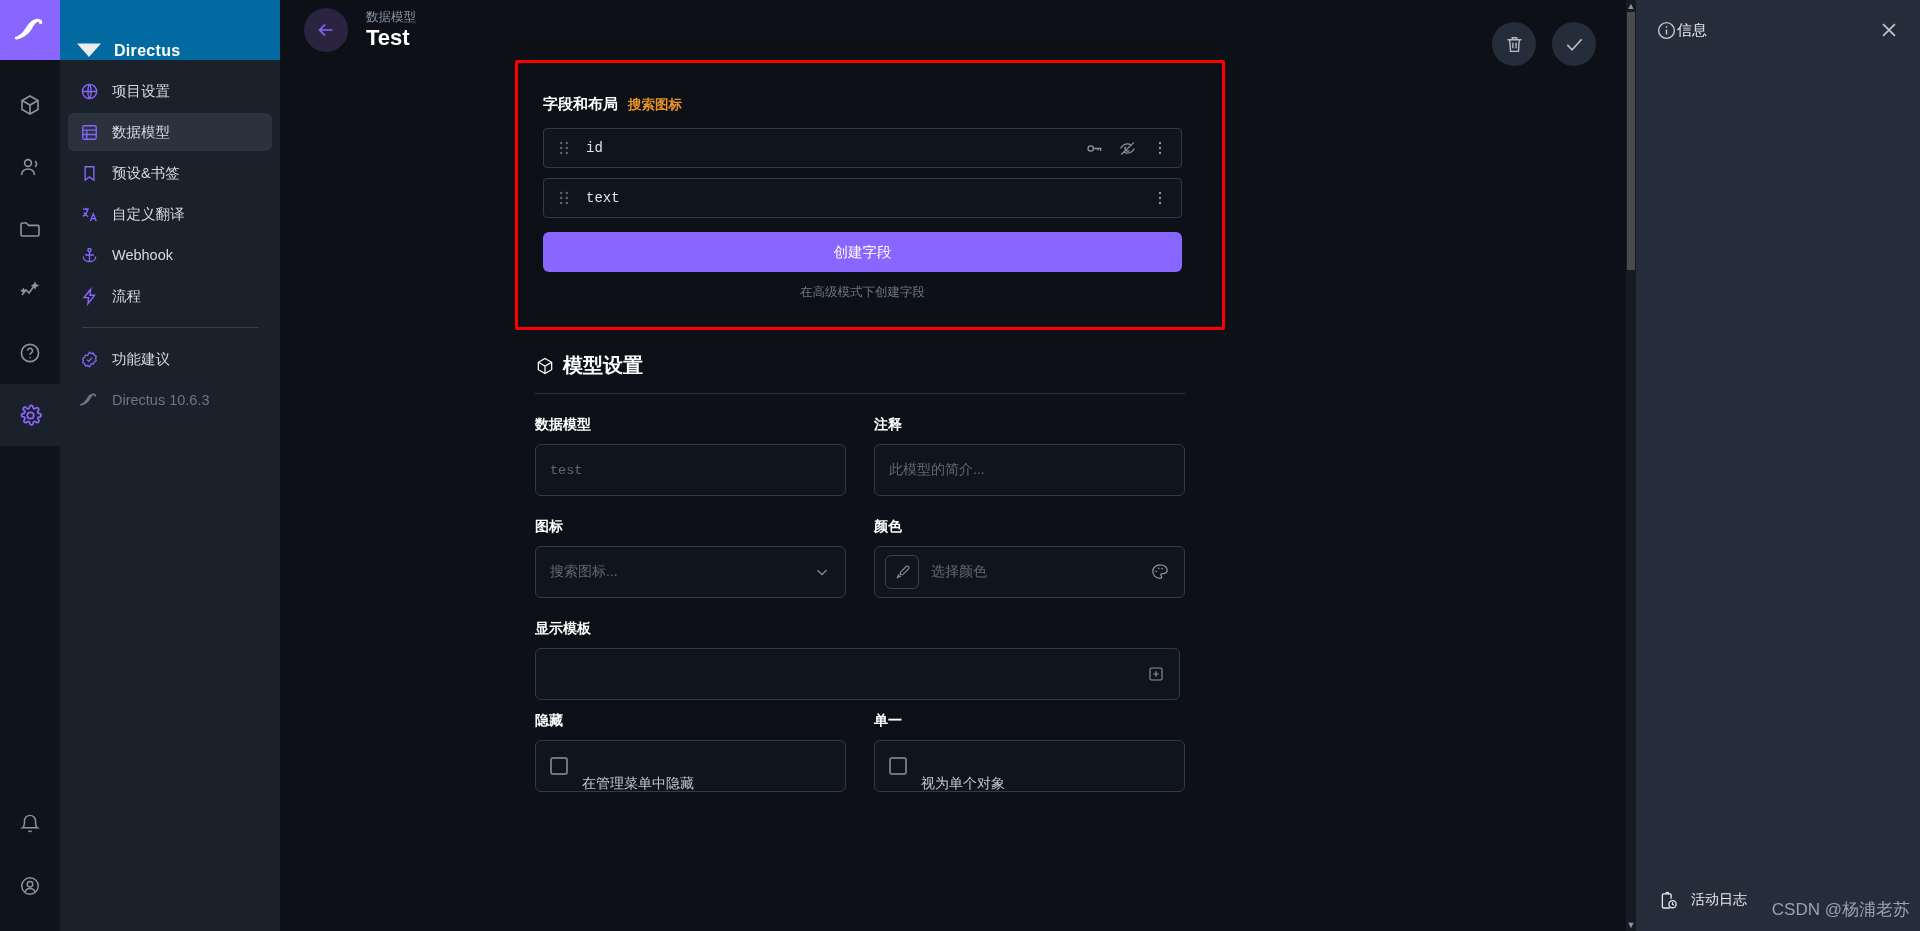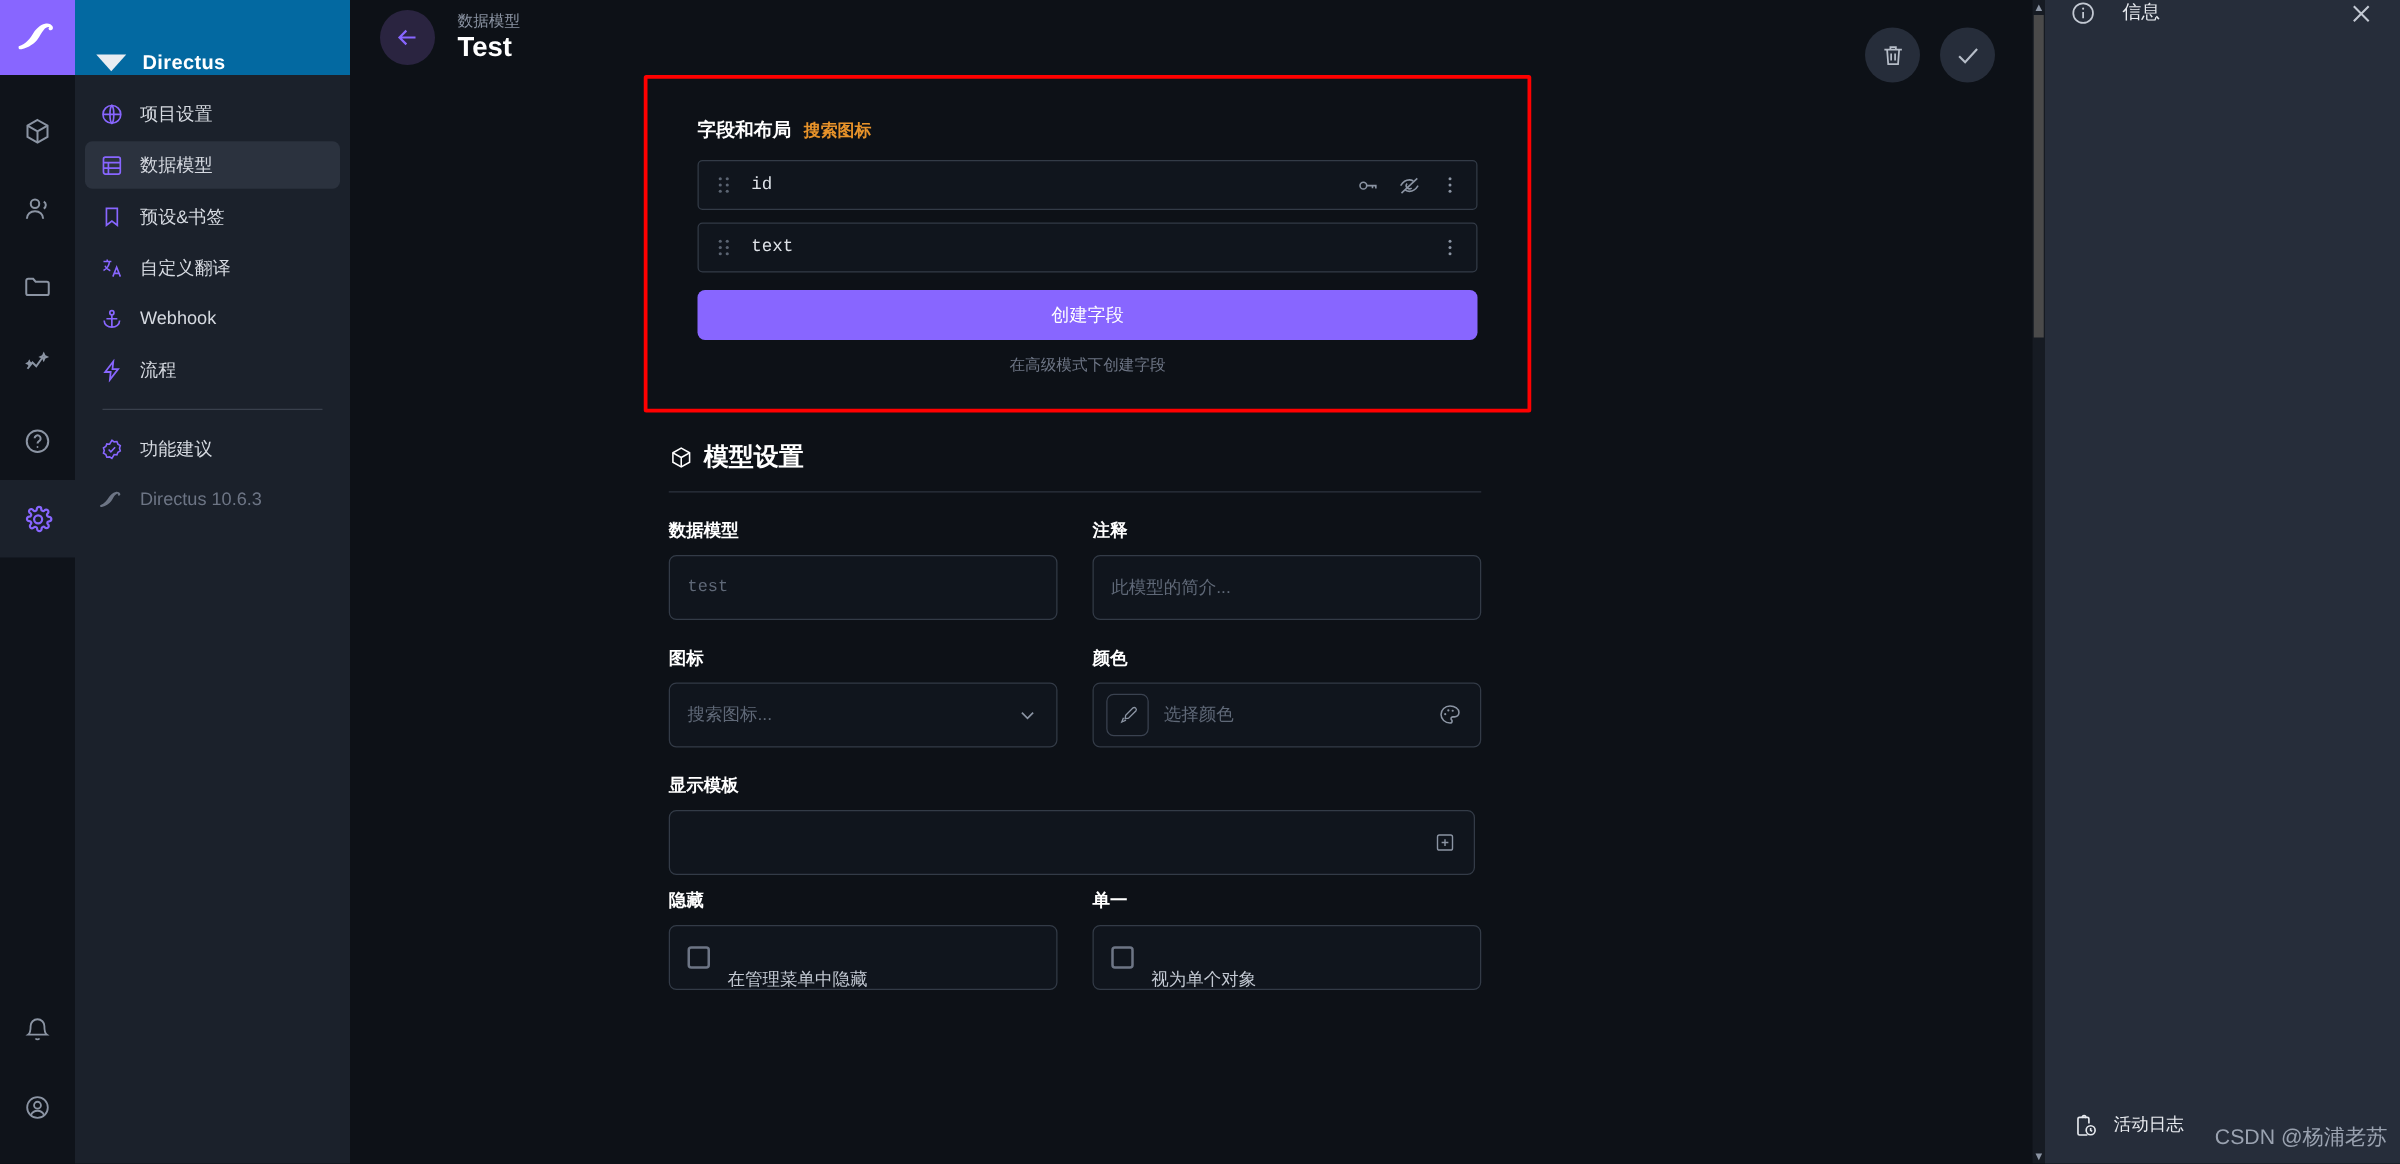--- a/index.html
+++ b/index.html
@@ -83,21 +83,21 @@
     cursor: pointer; color: #b6bdc8;
   }
 
   .content { padding: 0 0 0 0; }
 
   
   .fields-block {
     margin: 0 0 0 235px; width: 710px;
     border: 3px solid #ff0000; border-radius: 2px;
     background: #0d1117;
-    padding: 20px 20px 20px 20px;
+    padding: 20px 20px 20px 5px;
   }
   .fields-head { display: flex; align-items: baseline; gap: 10px; margin: 12px 0 14px 20px; }
   .fields-title { color: #ffffff; font-size: 15px; font-weight: bold; }
   .fields-auto { color: #e8932a; font-size: 13.5px; font-weight: bold; }
 
   .field-row {
     margin: 0 20px 10px 20px;
     height: 40px; border: 1px solid #333b47; border-radius: 4px;
     background: #10151d;
     display: flex; align-items: center; padding: 0 12px 0 14px;
@@ -166,22 +166,22 @@
     background: #4a4a4a; border-radius: 0;
   }
 
   
   .drawer {
     width: 284px; flex: 0 0 284px; height: 931px;
     background: #262d3a; display: flex; flex-direction: column;
     position: relative;
   }
   .drawer-head {
-    height: 60px; display: flex; 
-    padding: 0 20px; gap: 21px;
+    height: 60px; display: flex; align-items: center;
+    padding: 0 20px; gap: 0;
   }
   .drawer-title { color: #e7eaef; font-size: 15px; flex: 1 1 auto; }
   .drawer-close { color: #c3c9d3; cursor: pointer; display:flex; }
   .drawer-body { flex: 1 1 auto; }
   .drawer-foot {
     height: 62px; display: flex; align-items: center; gap: 12px; padding: 0 22px;
   }
   .drawer-foot .lbl { color: #e7eaef; font-size: 14px; }
   .watermark {
     position: absolute; right: 10px; bottom: 10px;

